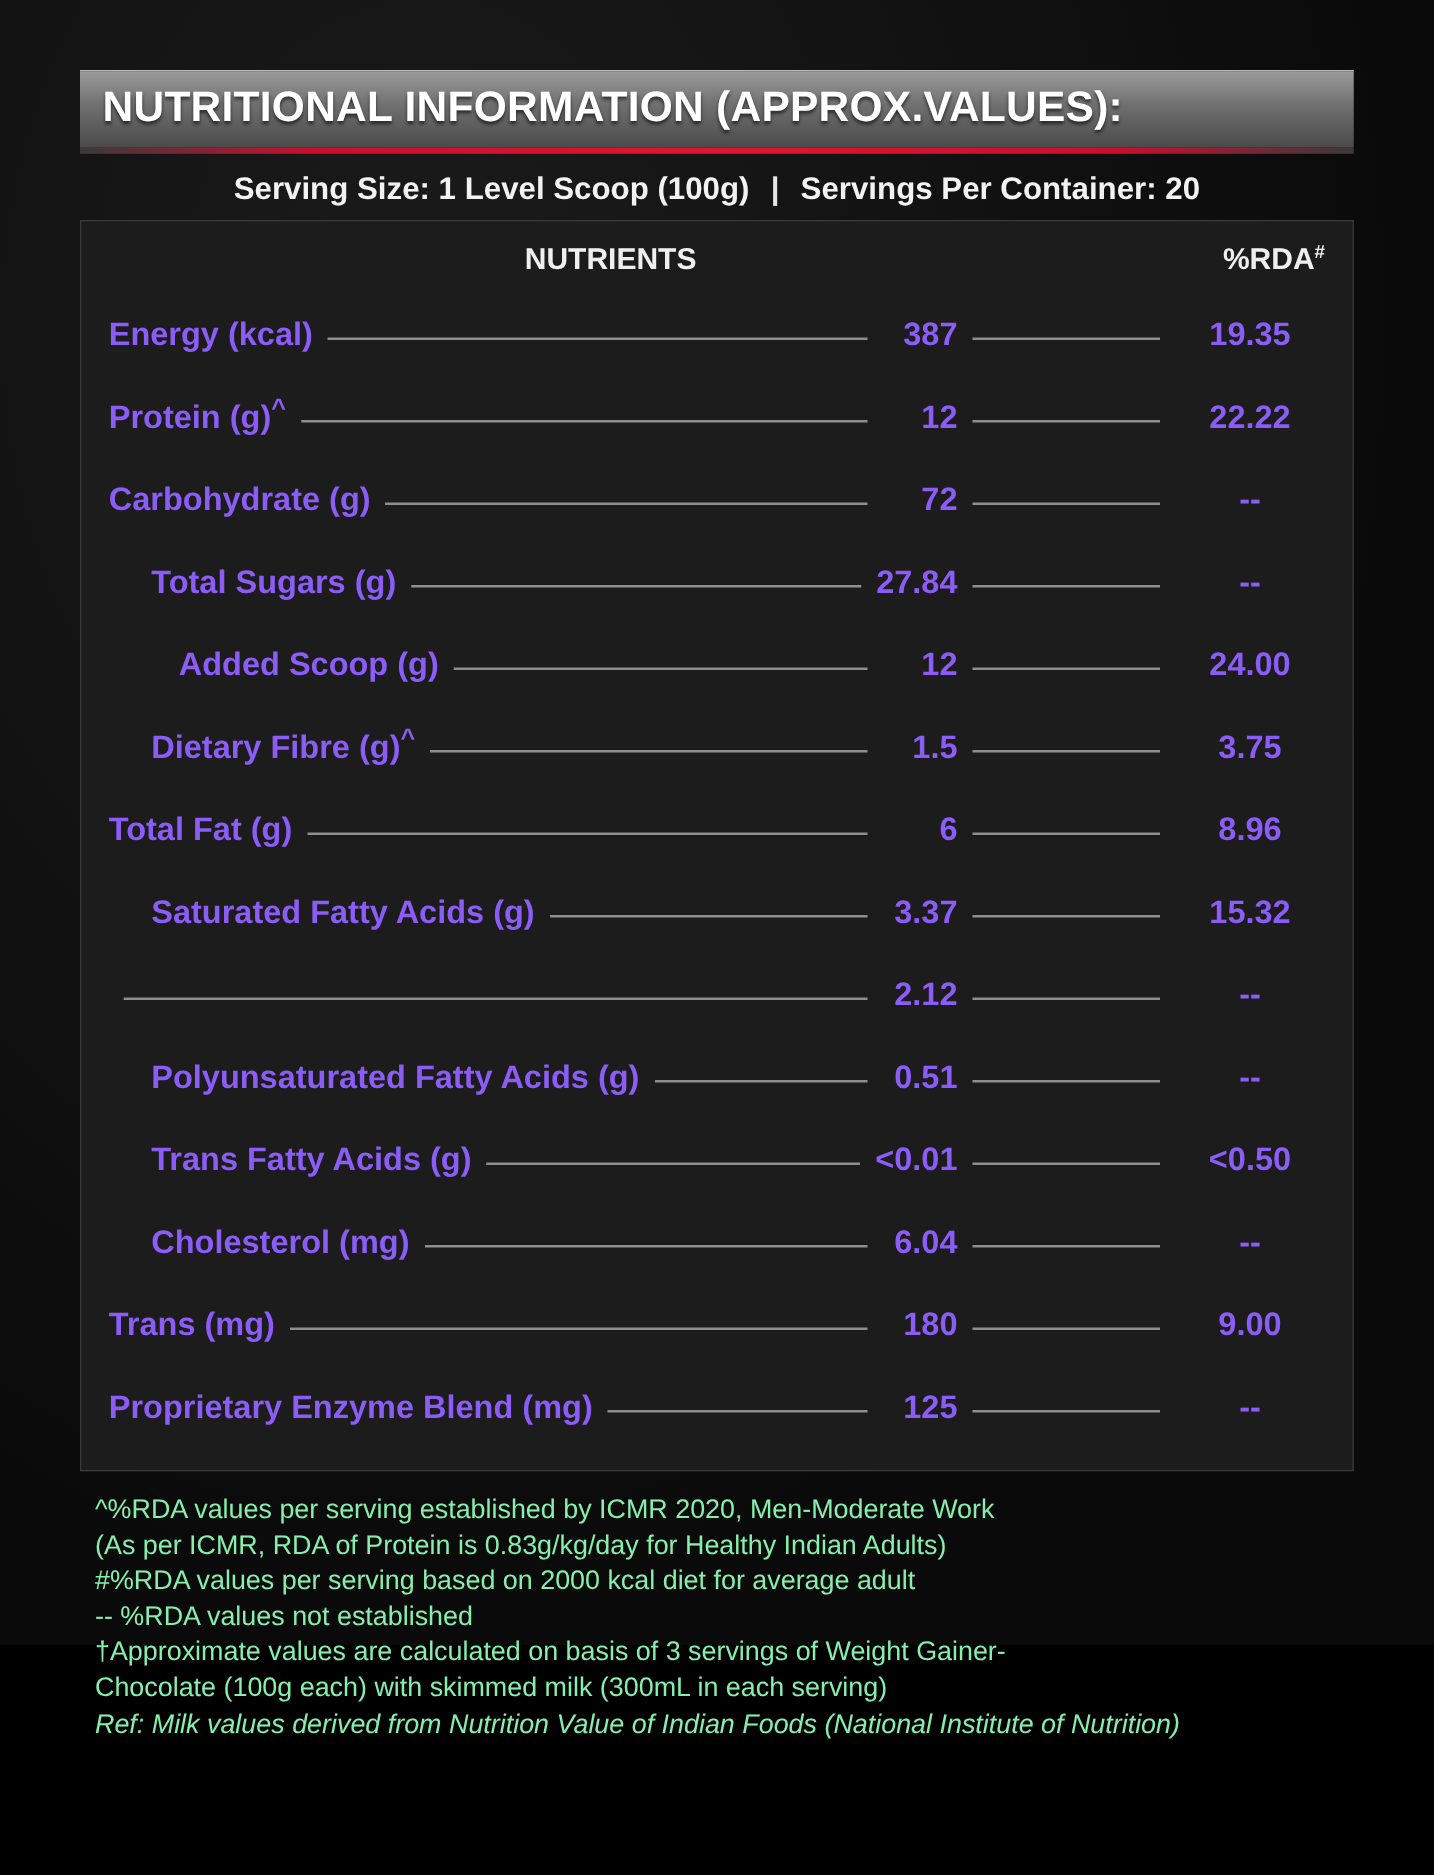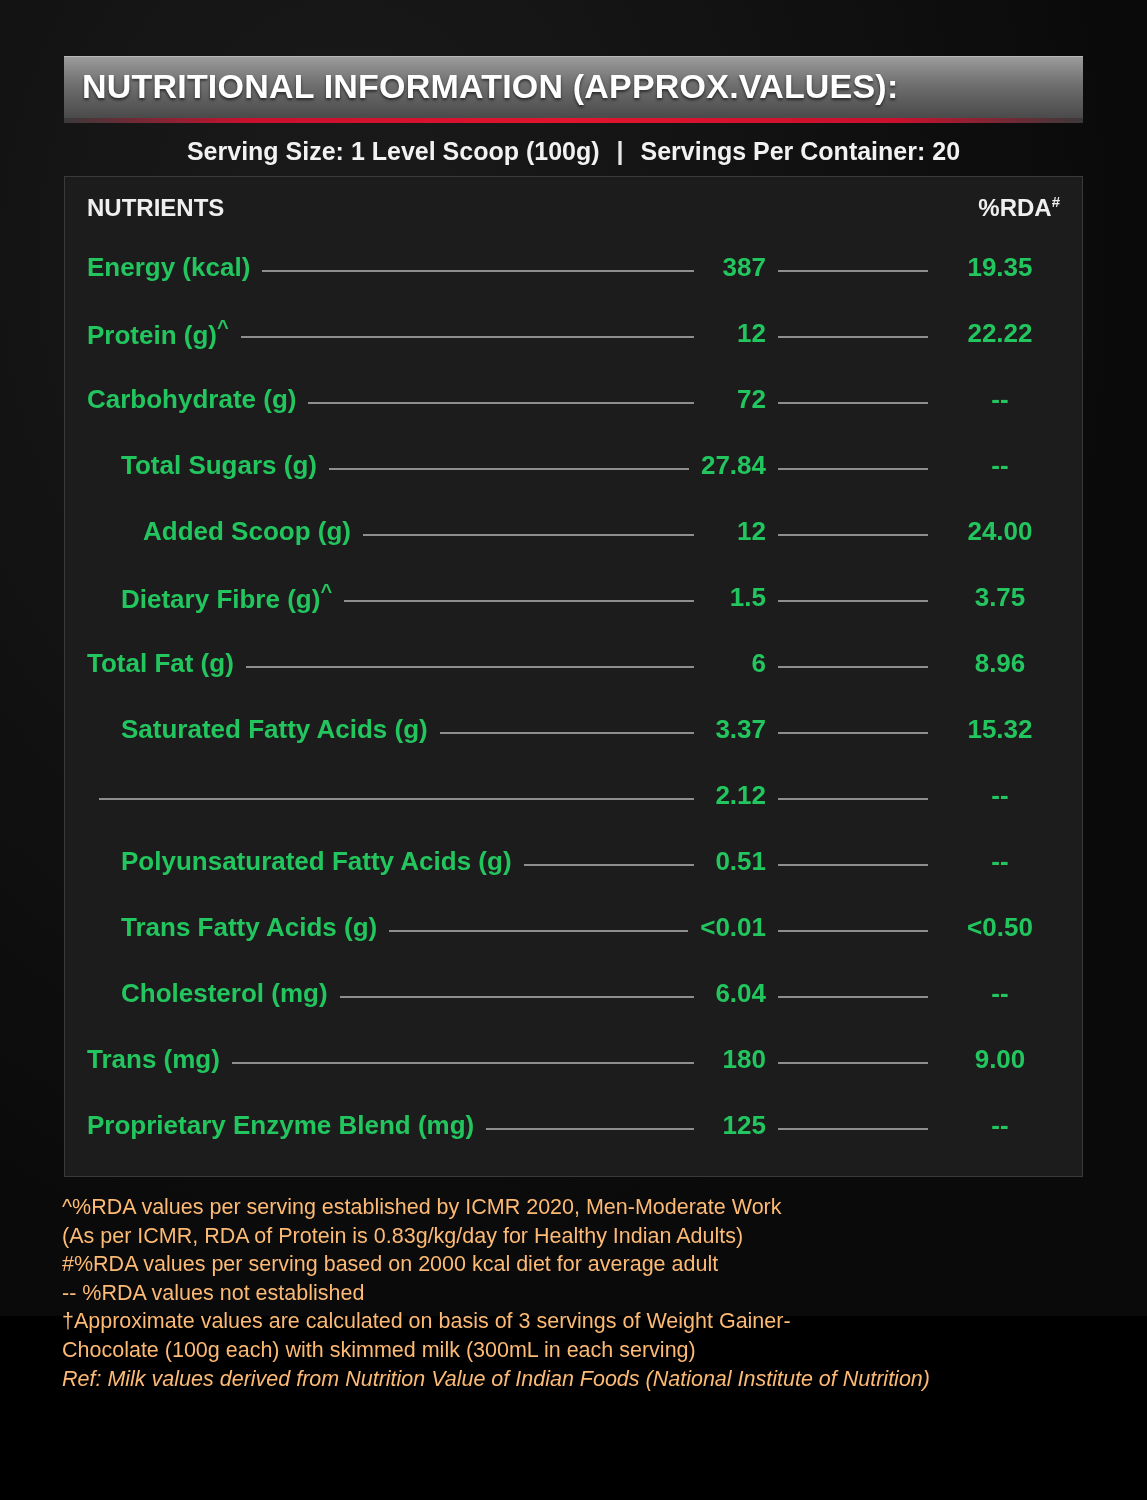--- a/index.html
+++ b/index.html
@@ -80,32 +80,32 @@
   }
 
   .thead {
     display: flex;
     align-items: baseline;
     font-size: 24px;
     font-weight: bold;
     color: #efefef;
     padding-bottom: 12px;
   }
-  .thead .c1 { flex: 1 1 auto; }
+  .thead .c1 { flex: 1 1 auto; text-align: center; }
   .thead .c2 { flex: 0 0 330px; text-align: right; }
   .thead .c3 { flex: 0 0 170px; text-align: right; }
   sup.hash { font-size: 15px; vertical-align: super; }
 
   .row {
     display: flex;
     align-items: center;
     height: 66px;
     font-size: 26px;
     font-weight: bold;
-    color: #22c55e;
+    color: #8b5cf6;
     white-space: nowrap;
   }
   .row .label { flex: 0 0 auto; }
   .row .dots1 {
     flex: 1 1 auto;
     margin: 0 12px;
     border-top: 2px solid #8e8e8e;
     height: 0;
     position: relative;
     top: 4px;
@@ -128,24 +128,24 @@
     flex: 0 0 120px;
     text-align: center;
   }
 
   .indent-1 .label { padding-left: 34px; }
   .indent-2 .label { padding-left: 56px; }
   sup.caret { font-size: 20px; vertical-align: super; }
 
   
   .footnotes {
-    margin: 16px 22px 0 22px;
+    margin: 16px 22px 0 36px;
     font-size: 21.5px;
     line-height: 1.33;
-    color: #fdba74;
+    color: #86efac;
   }
   .footnotes div { white-space: nowrap; }
   .footnotes .ital { font-style: italic; }
 </style>
 </head>
 <body>
 
 <div class="page">
   <div class="bg-texture"></div>
 

